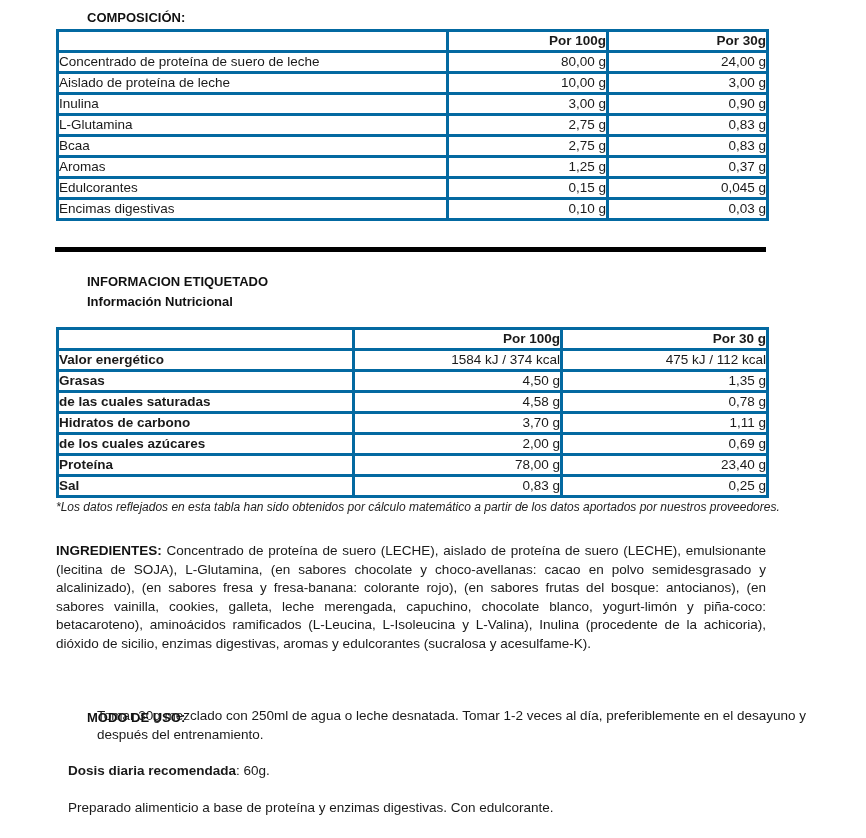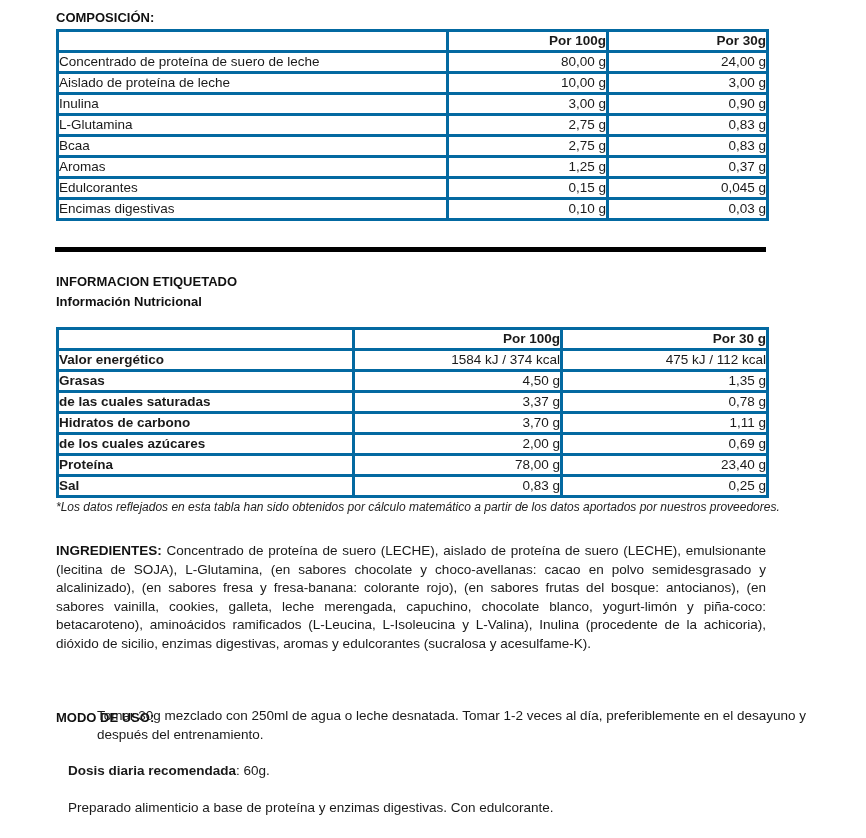--- a/index.html
+++ b/index.html
@@ -2,21 +2,21 @@
 <html><head>
 <meta charset="utf-8">
 <style>
   html, body { margin: 0; padding: 0; background: #ffffff; }
   body {
     width: 866px; height: 838px; position: relative; overflow: hidden;
     font-family: "Liberation Sans", "DejaVu Sans", sans-serif;
     color: #1a1a1a;
   }
   .abs { position: absolute; }
-  .h-bold { font-weight: bold; font-size: 13px; color: #111; }
+  .h-bold { font-weight: bold; font-size: 13px; color: #111; margin-left: 31px; }
   table.grid {
     position: absolute; border-collapse: collapse; table-layout: fixed;
     font-size: 13.5px;
   }
   table.grid td, table.grid th {
     border: 3px solid #0369a1; padding: 0 0; height: 18px; line-height: 18px;
     white-space: nowrap; overflow: hidden;
   }
   table.grid th { font-weight: bold; text-align: right; }
   table.grid td.num { text-align: right; }
@@ -120,21 +120,21 @@
         <td class="num">1584 kJ / 374 kcal</td>
         <td class="num">475 kJ / 112 kcal</td>
       </tr>
       <tr>
         <td class="lbl">Grasas</td>
         <td class="num">4,50 g</td>
         <td class="num">1,35 g</td>
       </tr>
       <tr>
         <td class="lbl">de las cuales saturadas</td>
-        <td class="num">3,37 g</td>
+        <td class="num">4,58 g</td>
         <td class="num">0,78 g</td>
       </tr>
       <tr>
         <td class="lbl">Hidratos de carbono</td>
         <td class="num">3,70 g</td>
         <td class="num">1,11 g</td>
       </tr>
       <tr>
         <td class="lbl">de los cuales azúcares</td>
         <td class="num">2,00 g</td>

